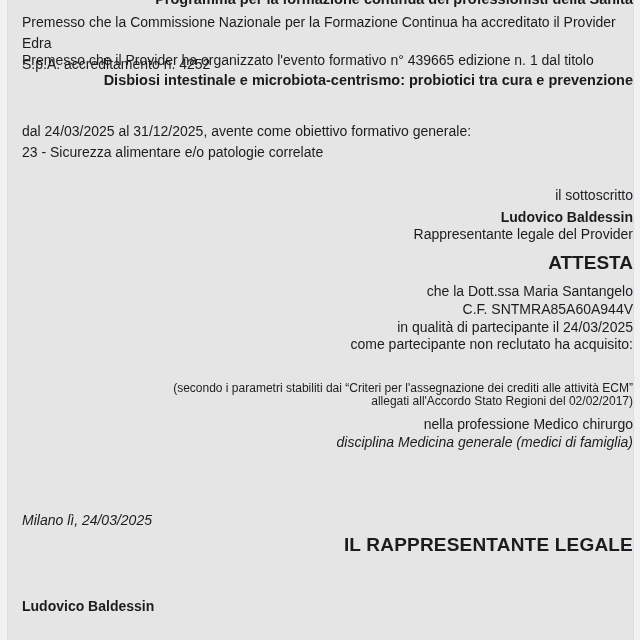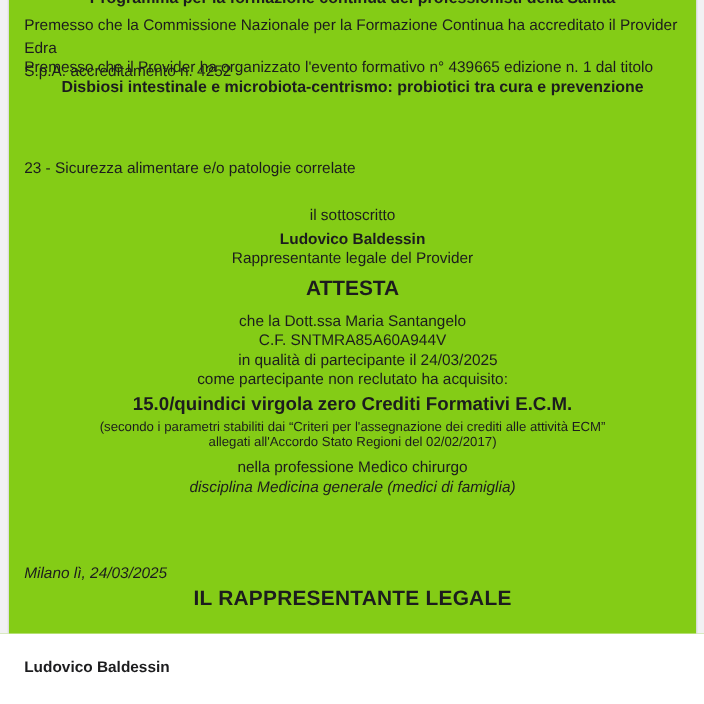--- a/index.html
+++ b/index.html
@@ -8,39 +8,39 @@
     width: 640px;
     height: 640px;
     background: #ffffff;
     font-family: "Liberation Sans", sans-serif;
     color: #1c1c1e;
     overflow: hidden;
   }
   .page {
     position: relative;
     width: 640px;
-    height: 576px;
-    background: #84cc16;
+    height: 640px;
+    background: #e5e5e5;
   }
   .edge {
     position: absolute;
     top: 0;
     bottom: 0;
     background: #f1f1f3;
   }
   .edge-left  { left: 0;  width: 7px; border-right: 1px solid #dcdce1; }
   .edge-right { right: 0; width: 6px; border-left: 1px solid #dcdce1; }
   .line {
     position: absolute;
     left: 8px;
     right: 7px;
     font-size: 14px;
     line-height: 21px;
   }
-  .center { text-align: center; }
+  .center { text-align: right; }
   .lefttxt { padding-left: 14px; text-align: left; }
   .bold { font-weight: bold; }
   .cut-header {
     top: -9px;
     font-size: 14.5px;
     line-height: 17px;
   }
   .premise1 { top: 12px; }
   .premise2 { top: 50px; }
   .course-title { top: 70px; font-size: 14.5px; }
@@ -75,40 +75,40 @@
 
   <div class="line lefttxt premise1">
     <span>Premesso che la Commissione Nazionale per la Formazione Continua ha accreditato il Provider Edra</span><br>
     <span>S.p.A. accreditamento n. 4252</span>
   </div>
 
   <div class="line lefttxt premise2">Premesso che il Provider ha organizzato l'evento formativo n° 439665 edizione n. 1 dal titolo</div>
 
   <div class="line center bold course-title">Disbiosi intestinale e microbiota-centrismo: probiotici tra cura e prevenzione</div>
 
+  <div class="line lefttxt period">dal 24/03/2025 al 31/12/2025, avente come obiettivo formativo generale:</div>
 
   <div class="line lefttxt objective">23 - Sicurezza alimentare e/o patologie correlate</div>
 
   <div class="line center undersigned">il sottoscritto</div>
 
   <div class="line center bold rep-name">Ludovico Baldessin</div>
 
   <div class="line center rep-role">Rappresentante legale del Provider</div>
 
   <div class="line center bold attesta">ATTESTA</div>
 
   <div class="line center participant">che la Dott.ssa Maria Santangelo</div>
 
   <div class="line center fiscal">C.F. SNTMRA85A60A944V</div>
 
   <div class="line center quality">in qualità di partecipante il 24/03/2025</div>
 
   <div class="line center acquisition">come partecipante non reclutato ha acquisito:</div>
 
-  <div class="line center bold credits">15.0/quindici virgola zero Crediti Formativi E.C.M.</div>
 
   <div class="line center criteria1">(secondo i parametri stabiliti dai “Criteri per l'assegnazione dei crediti alle attività ECM”</div>
 
   <div class="line center criteria2">allegati all'Accordo Stato Regioni del 02/02/2017)</div>
 
   <div class="line center profession">nella professione Medico chirurgo</div>
 
   <div class="line center discipline">disciplina Medicina generale (medici di famiglia)</div>
 
   <div class="line lefttxt place-date">Milano lì, 24/03/2025</div>

